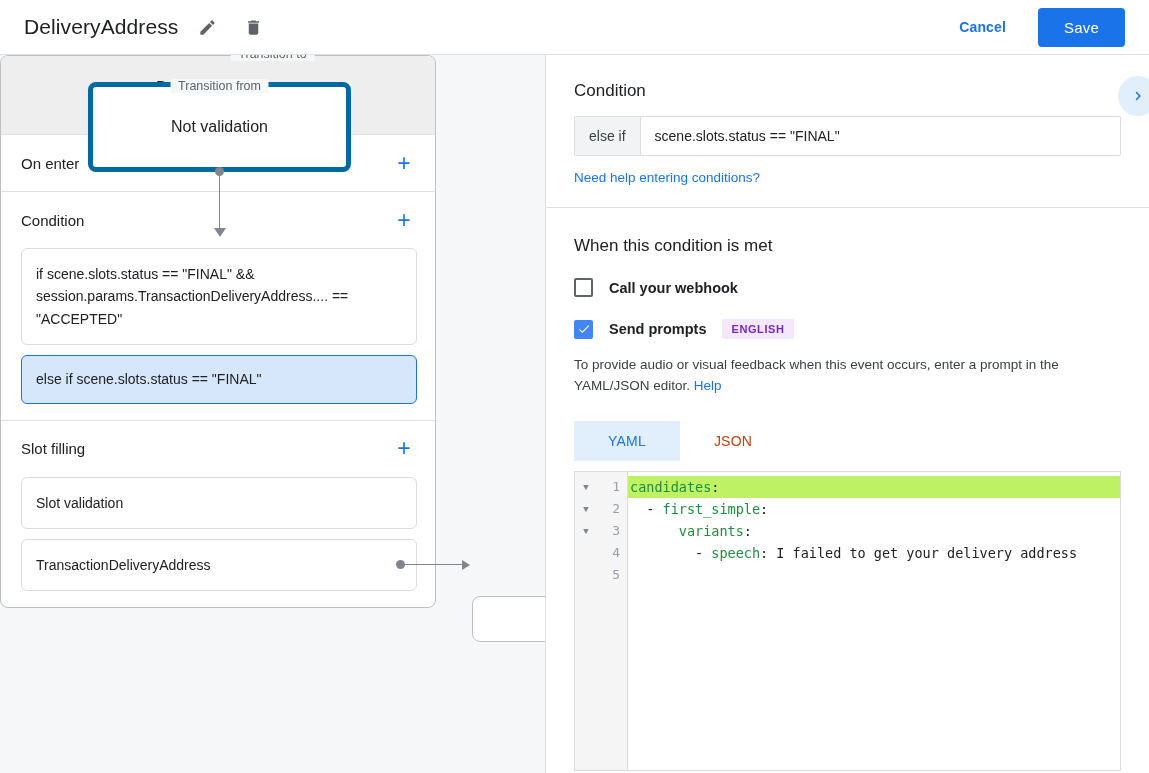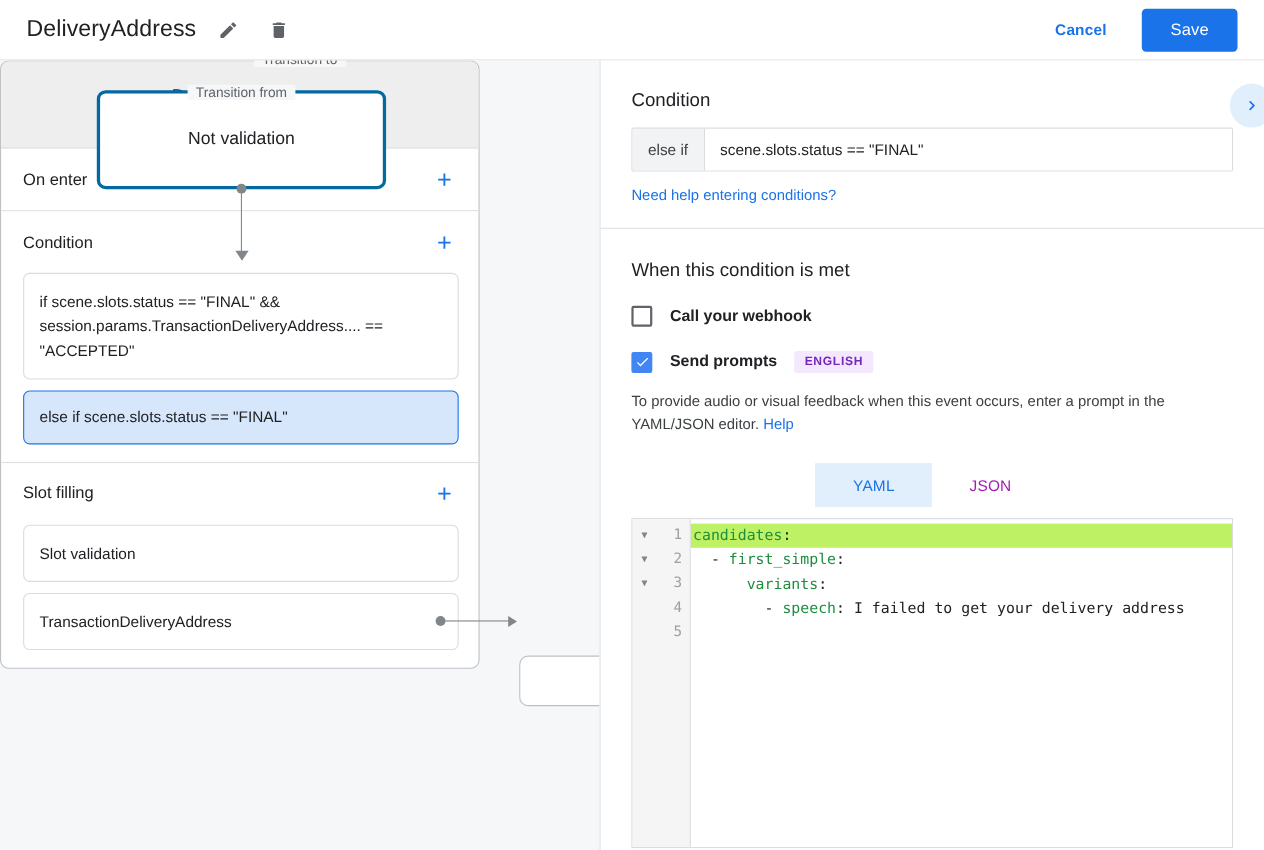--- a/index.html
+++ b/index.html
@@ -44,21 +44,21 @@
 
   
   .canvas {
     position: absolute; top: 55px; left: 0; width: 545px; height: 718px;
     background: #f5f7f8; overflow: hidden;
   }
 
   
   .node {
     position: absolute;
-    border: 3px solid #0369a1; border-radius: 8px;
+    border: 5px solid #0369a1; border-radius: 8px;
     background: #ffffff;
   }
   .node-legend {
     position: absolute; top: -8px; left: 50%; transform: translateX(-50%);
     background: #f5f7f8; padding: 0 8px;
     font-size: 12.5px; color: #5f6368; white-space: nowrap;
   }
   #node-from {
     left: 88px; top: 27px; width: 263px; height: 90px;
     display: flex; align-items: center; justify-content: center;
@@ -176,23 +176,23 @@
     margin-left: 16px; background: #f3e8fd; color: #7627bb;
     font-size: 11px; font-weight: bold; letter-spacing: 0.6px;
     padding: 4px 9px; border-radius: 2px;
   }
   .desc {
     margin-top: 16px; font-size: 13.5px; color: #3c4043; line-height: 1.55;
     max-width: 555px;
   }
   .desc a { color: #1a73e8; text-decoration: none; cursor: pointer; }
 
-  .tabs { display: flex; margin-top: 24px; justify-content: center; }
+  .tabs { display: flex; margin-top: 24px; }
   .tab {
-    padding: 12px 34px; font-size: 14px; color: #a21caf;
+    padding: 12px 34px; font-size: 14px; color: #c2410c;
     cursor: pointer; letter-spacing: 0.2px;
   }
   .tab.active { background: #e1eefc; color: #1a73e8; }
 
   .editor {
     margin-top: 10px; border: 1px solid #dadce0; border-top: 1px solid #dadce0;
     height: 300px; display: flex; overflow: hidden; background: #fff;
   }
   .gutter {
     width: 53px; background: #f5f5f5; border-right: 1px solid #dadce0;

